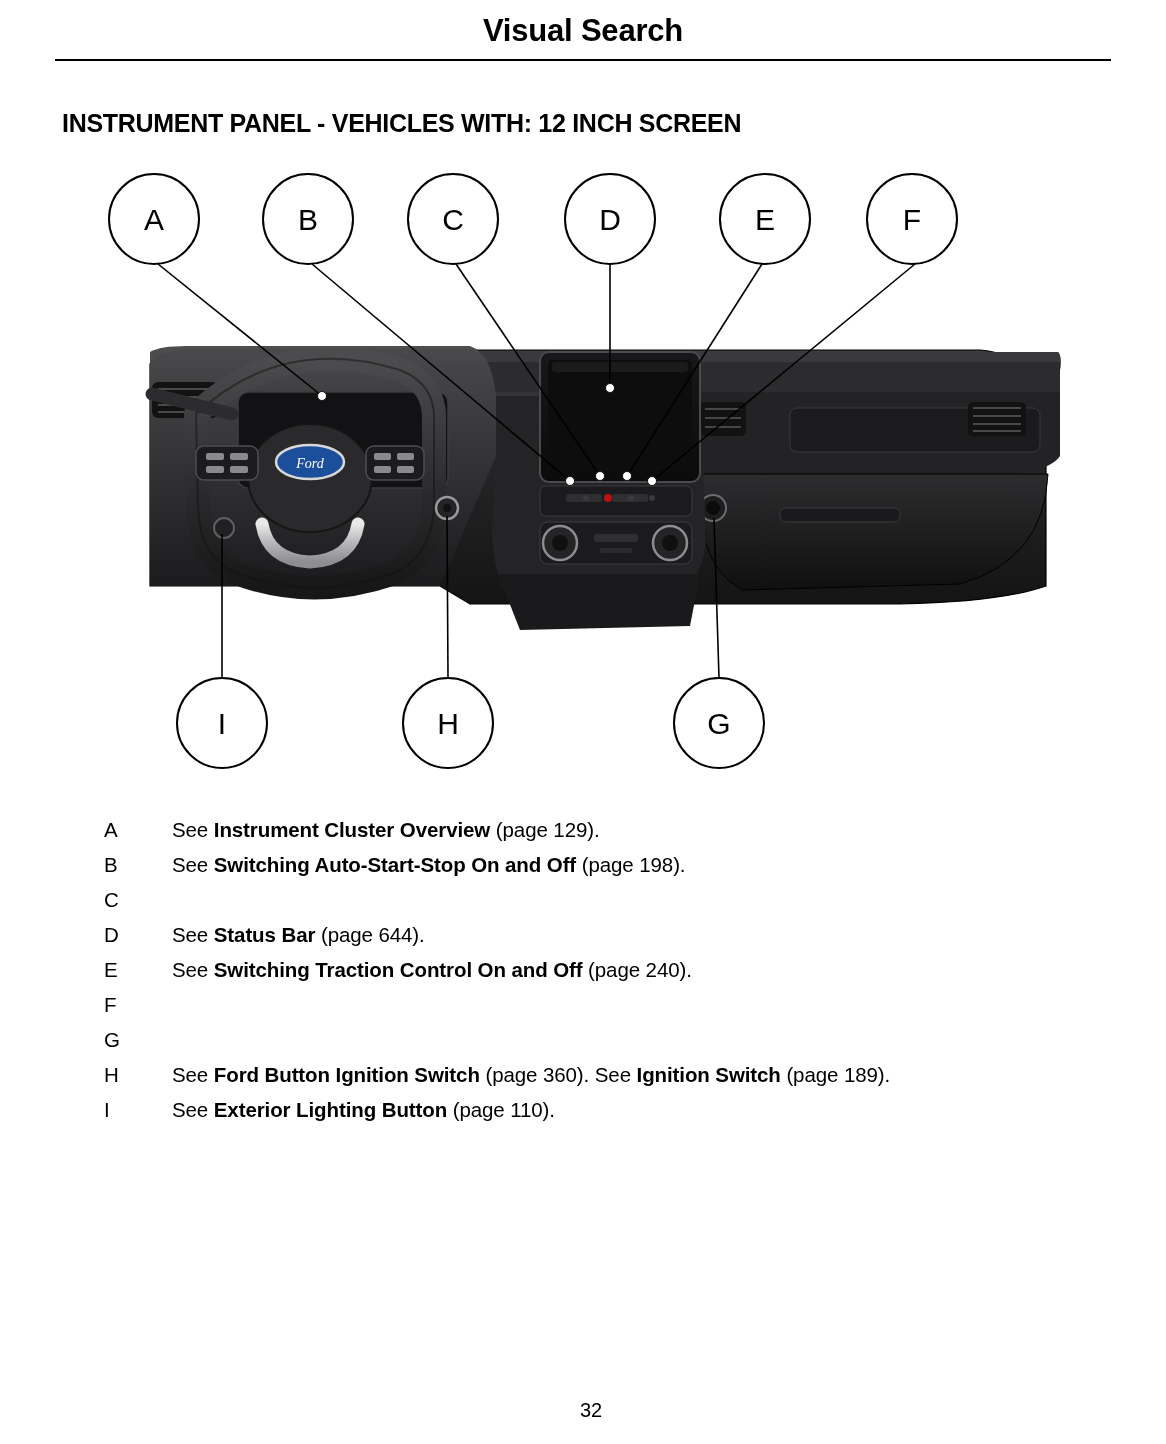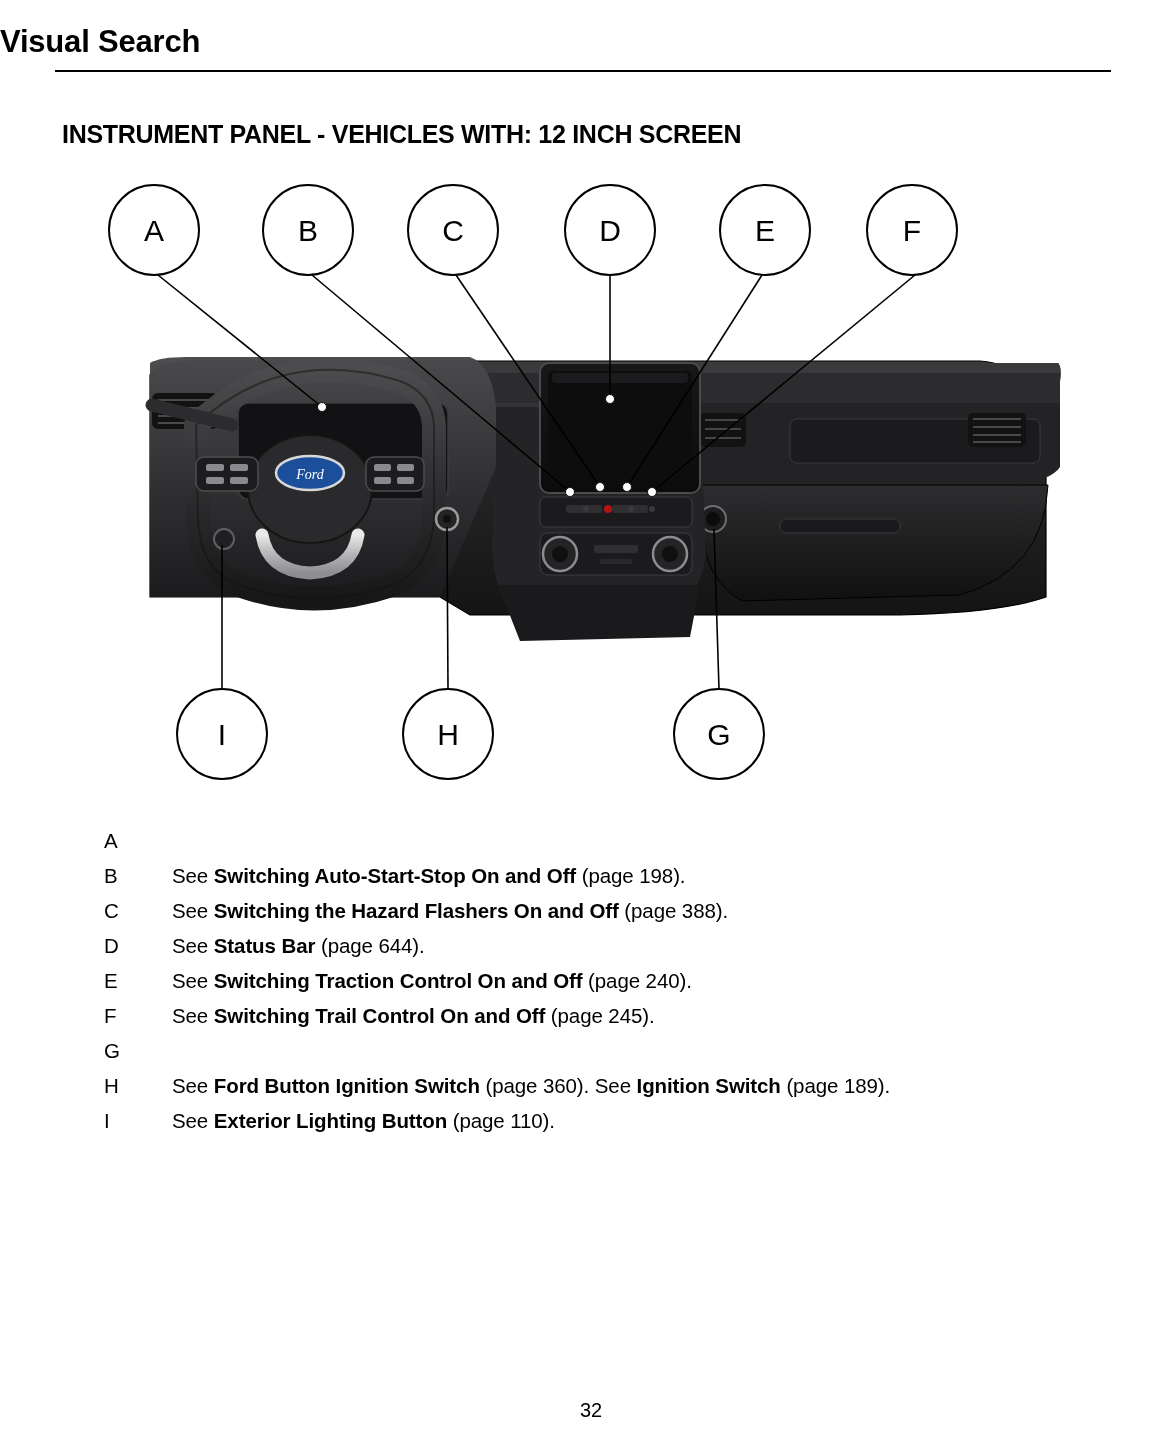--- a/index.html
+++ b/index.html
@@ -11,22 +11,22 @@
     width: 1166px;
     height: 1444px;
     font-family: "Liberation Sans", sans-serif;
     color: #000;
     position: relative;
     overflow: hidden;
   }
 
   
   .page-header {
-    text-align: left;
-    padding-top: 24px;
+    text-align: center;
+    padding-top: 13px;
   }
   .page-header .title {
     font-size: 31px;
     font-weight: bold;
     letter-spacing: -0.2px;
   }
   .header-rule {
     margin: 10px 55px 0 55px;
     border-bottom: 2px solid #000;
   }
@@ -302,45 +302,44 @@
       <circle cx="627" cy="320" r="4.5"></circle>
       <circle cx="652" cy="325" r="4.5"></circle>
     </g>
   </svg>
 </div>
 
 <div class="legend">
 
   <div class="legend-row">
     <div class="legend-key">A</div>
+    <div class="legend-text"><span>See </span><b>Instrument Cluster Overview</b><span> (page 129).</span></div>
   </div>
 
   <div class="legend-row">
     <div class="legend-key">B</div>
     <div class="legend-text"><span>See </span><b>Switching Auto-Start-Stop On and Off</b><span> (page 198).</span></div>
   </div>
 
   <div class="legend-row">
     <div class="legend-key">C</div>
-    <div class="legend-text"><span>See </span><b>Switching the Hazard Flashers On and Off</b><span> (page 388).</span></div>
   </div>
 
   <div class="legend-row">
     <div class="legend-key">D</div>
     <div class="legend-text"><span>See </span><b>Status Bar</b><span> (page 644).</span></div>
   </div>
 
   <div class="legend-row">
     <div class="legend-key">E</div>
     <div class="legend-text"><span>See </span><b>Switching Traction Control On and Off</b><span> (page 240).</span></div>
   </div>
 
   <div class="legend-row">
     <div class="legend-key">F</div>
-    <div class="legend-text"><span>See </span><b>Switching Trail Control On and Off</b><span> (page 245).</span></div>
   </div>
 
   <div class="legend-row">
     <div class="legend-key">G</div>
   </div>
 
   <div class="legend-row">
     <div class="legend-key">H</div>
     <div class="legend-text"><span>See </span><b>Ford Button Ignition Switch</b><span> (page 360). See </span><b>Ignition Switch</b><span> (page 189).</span></div>
   </div>

